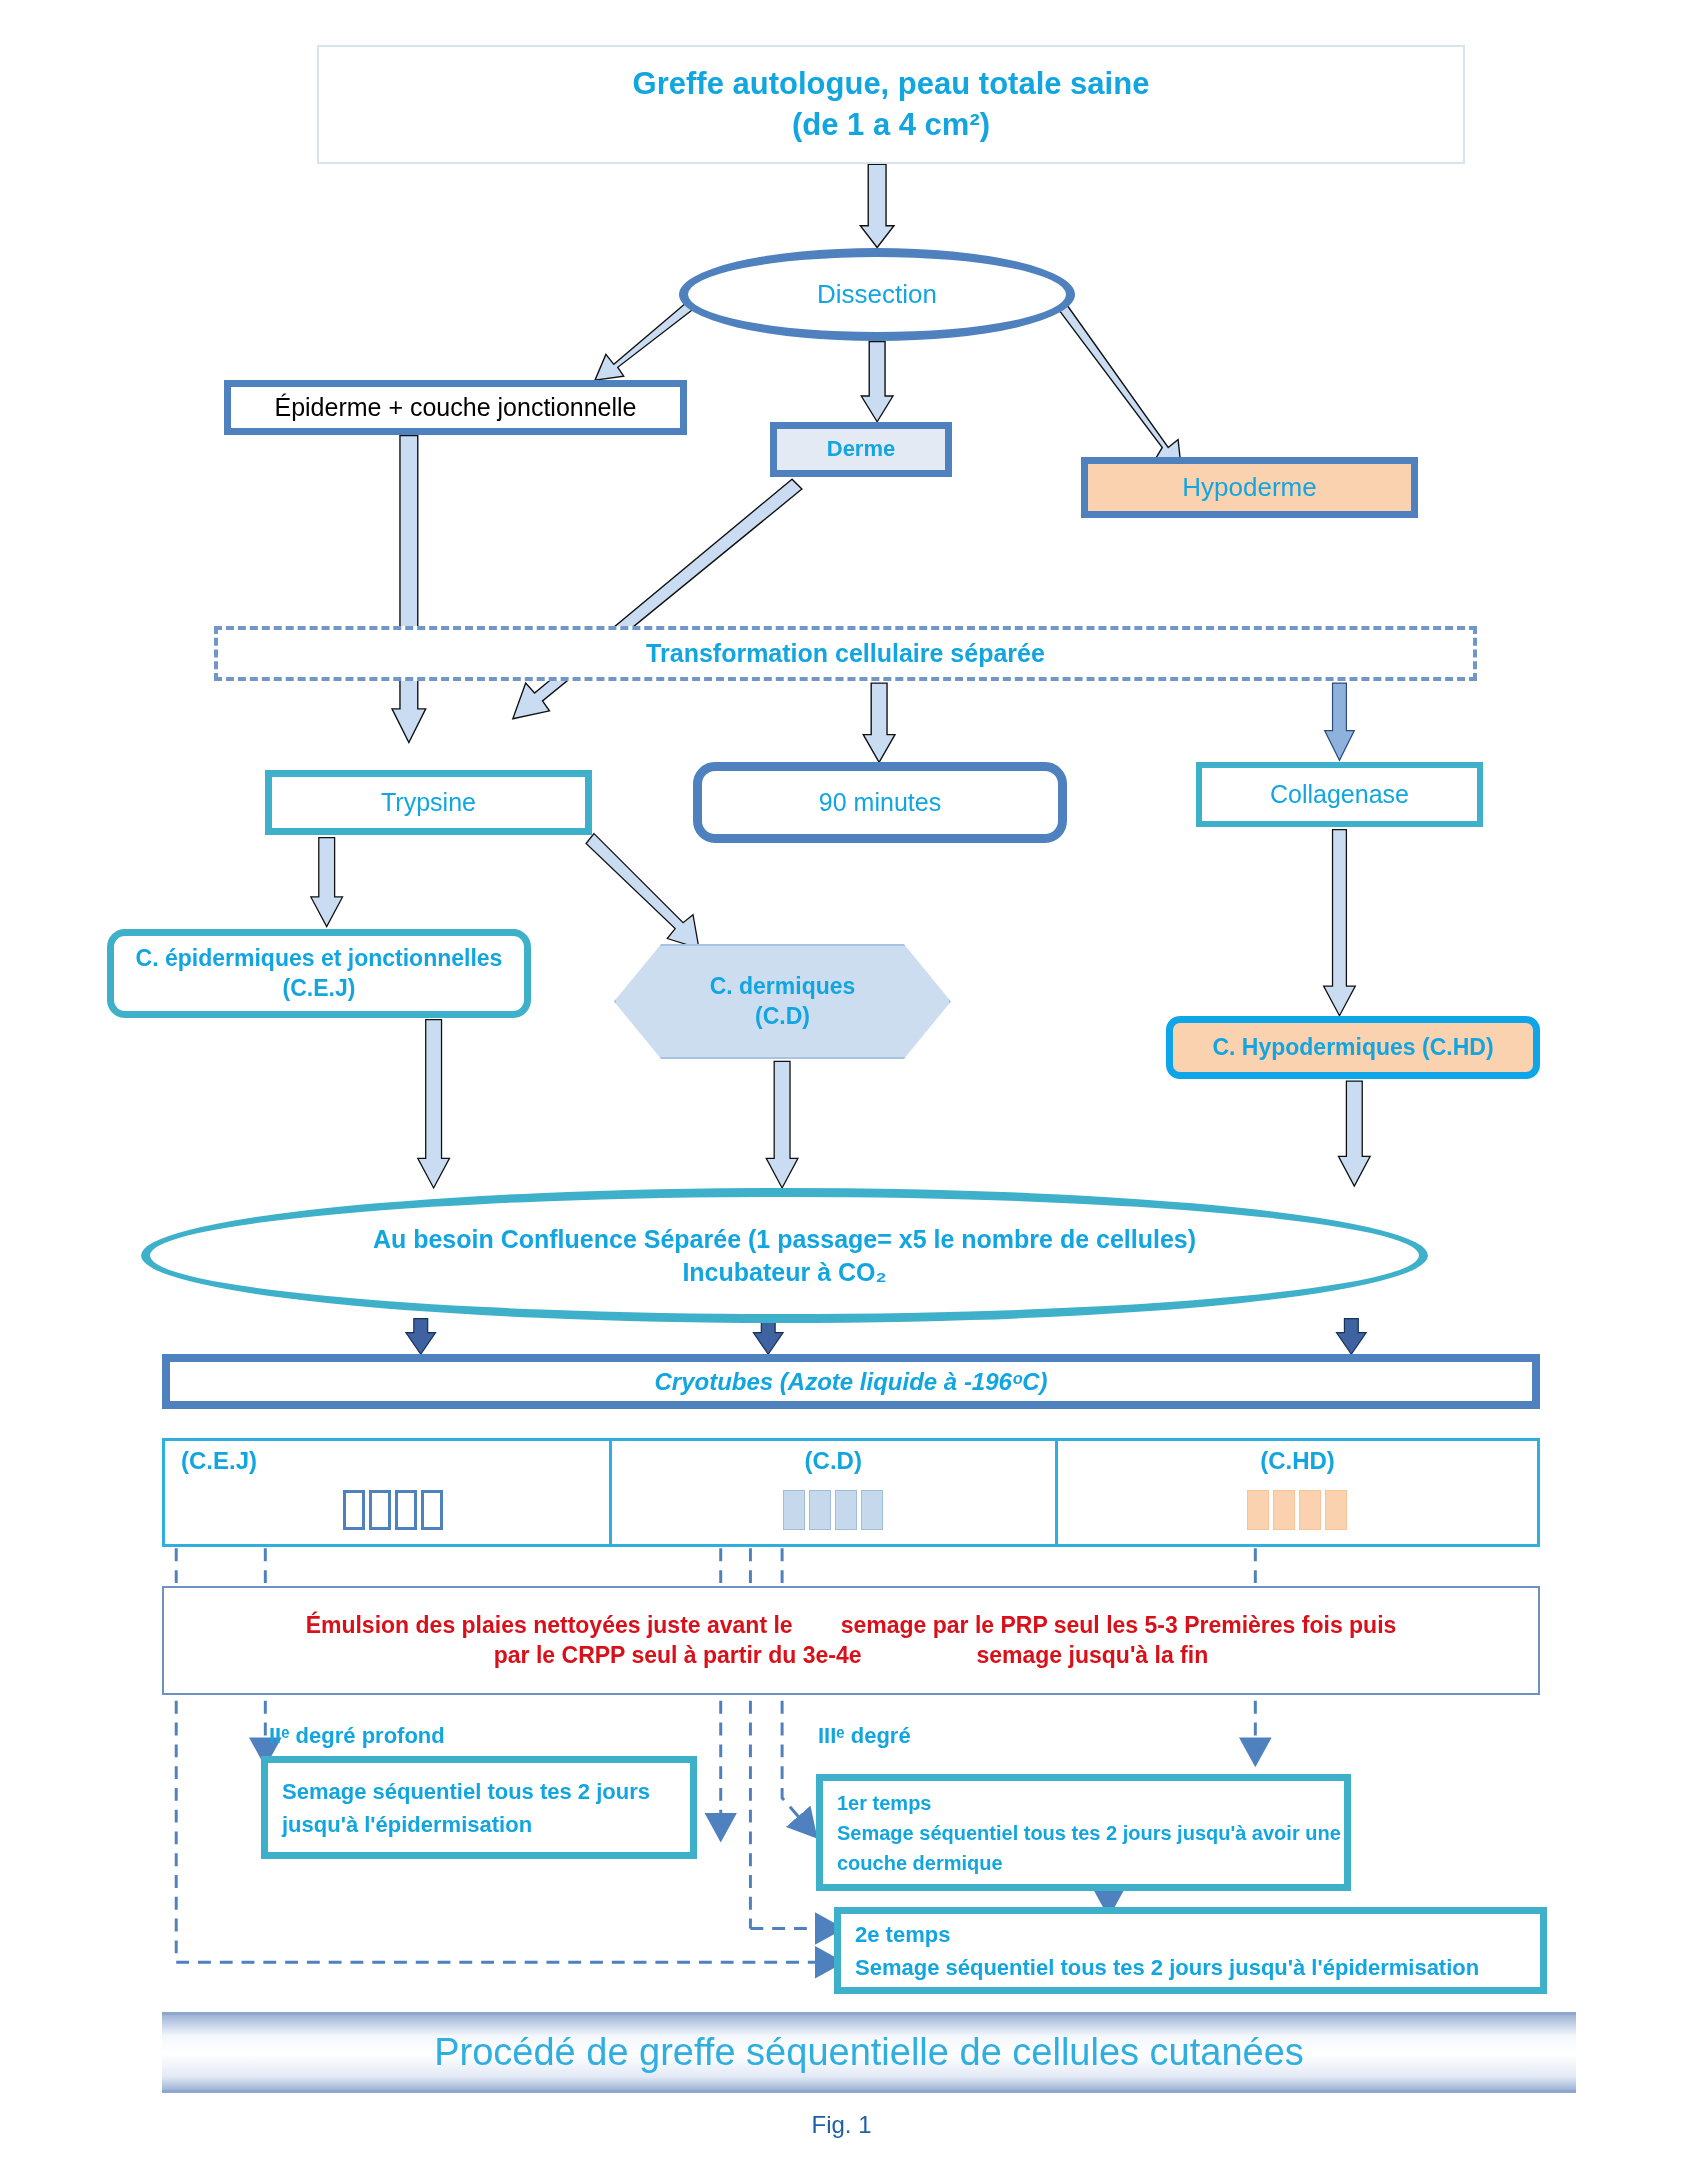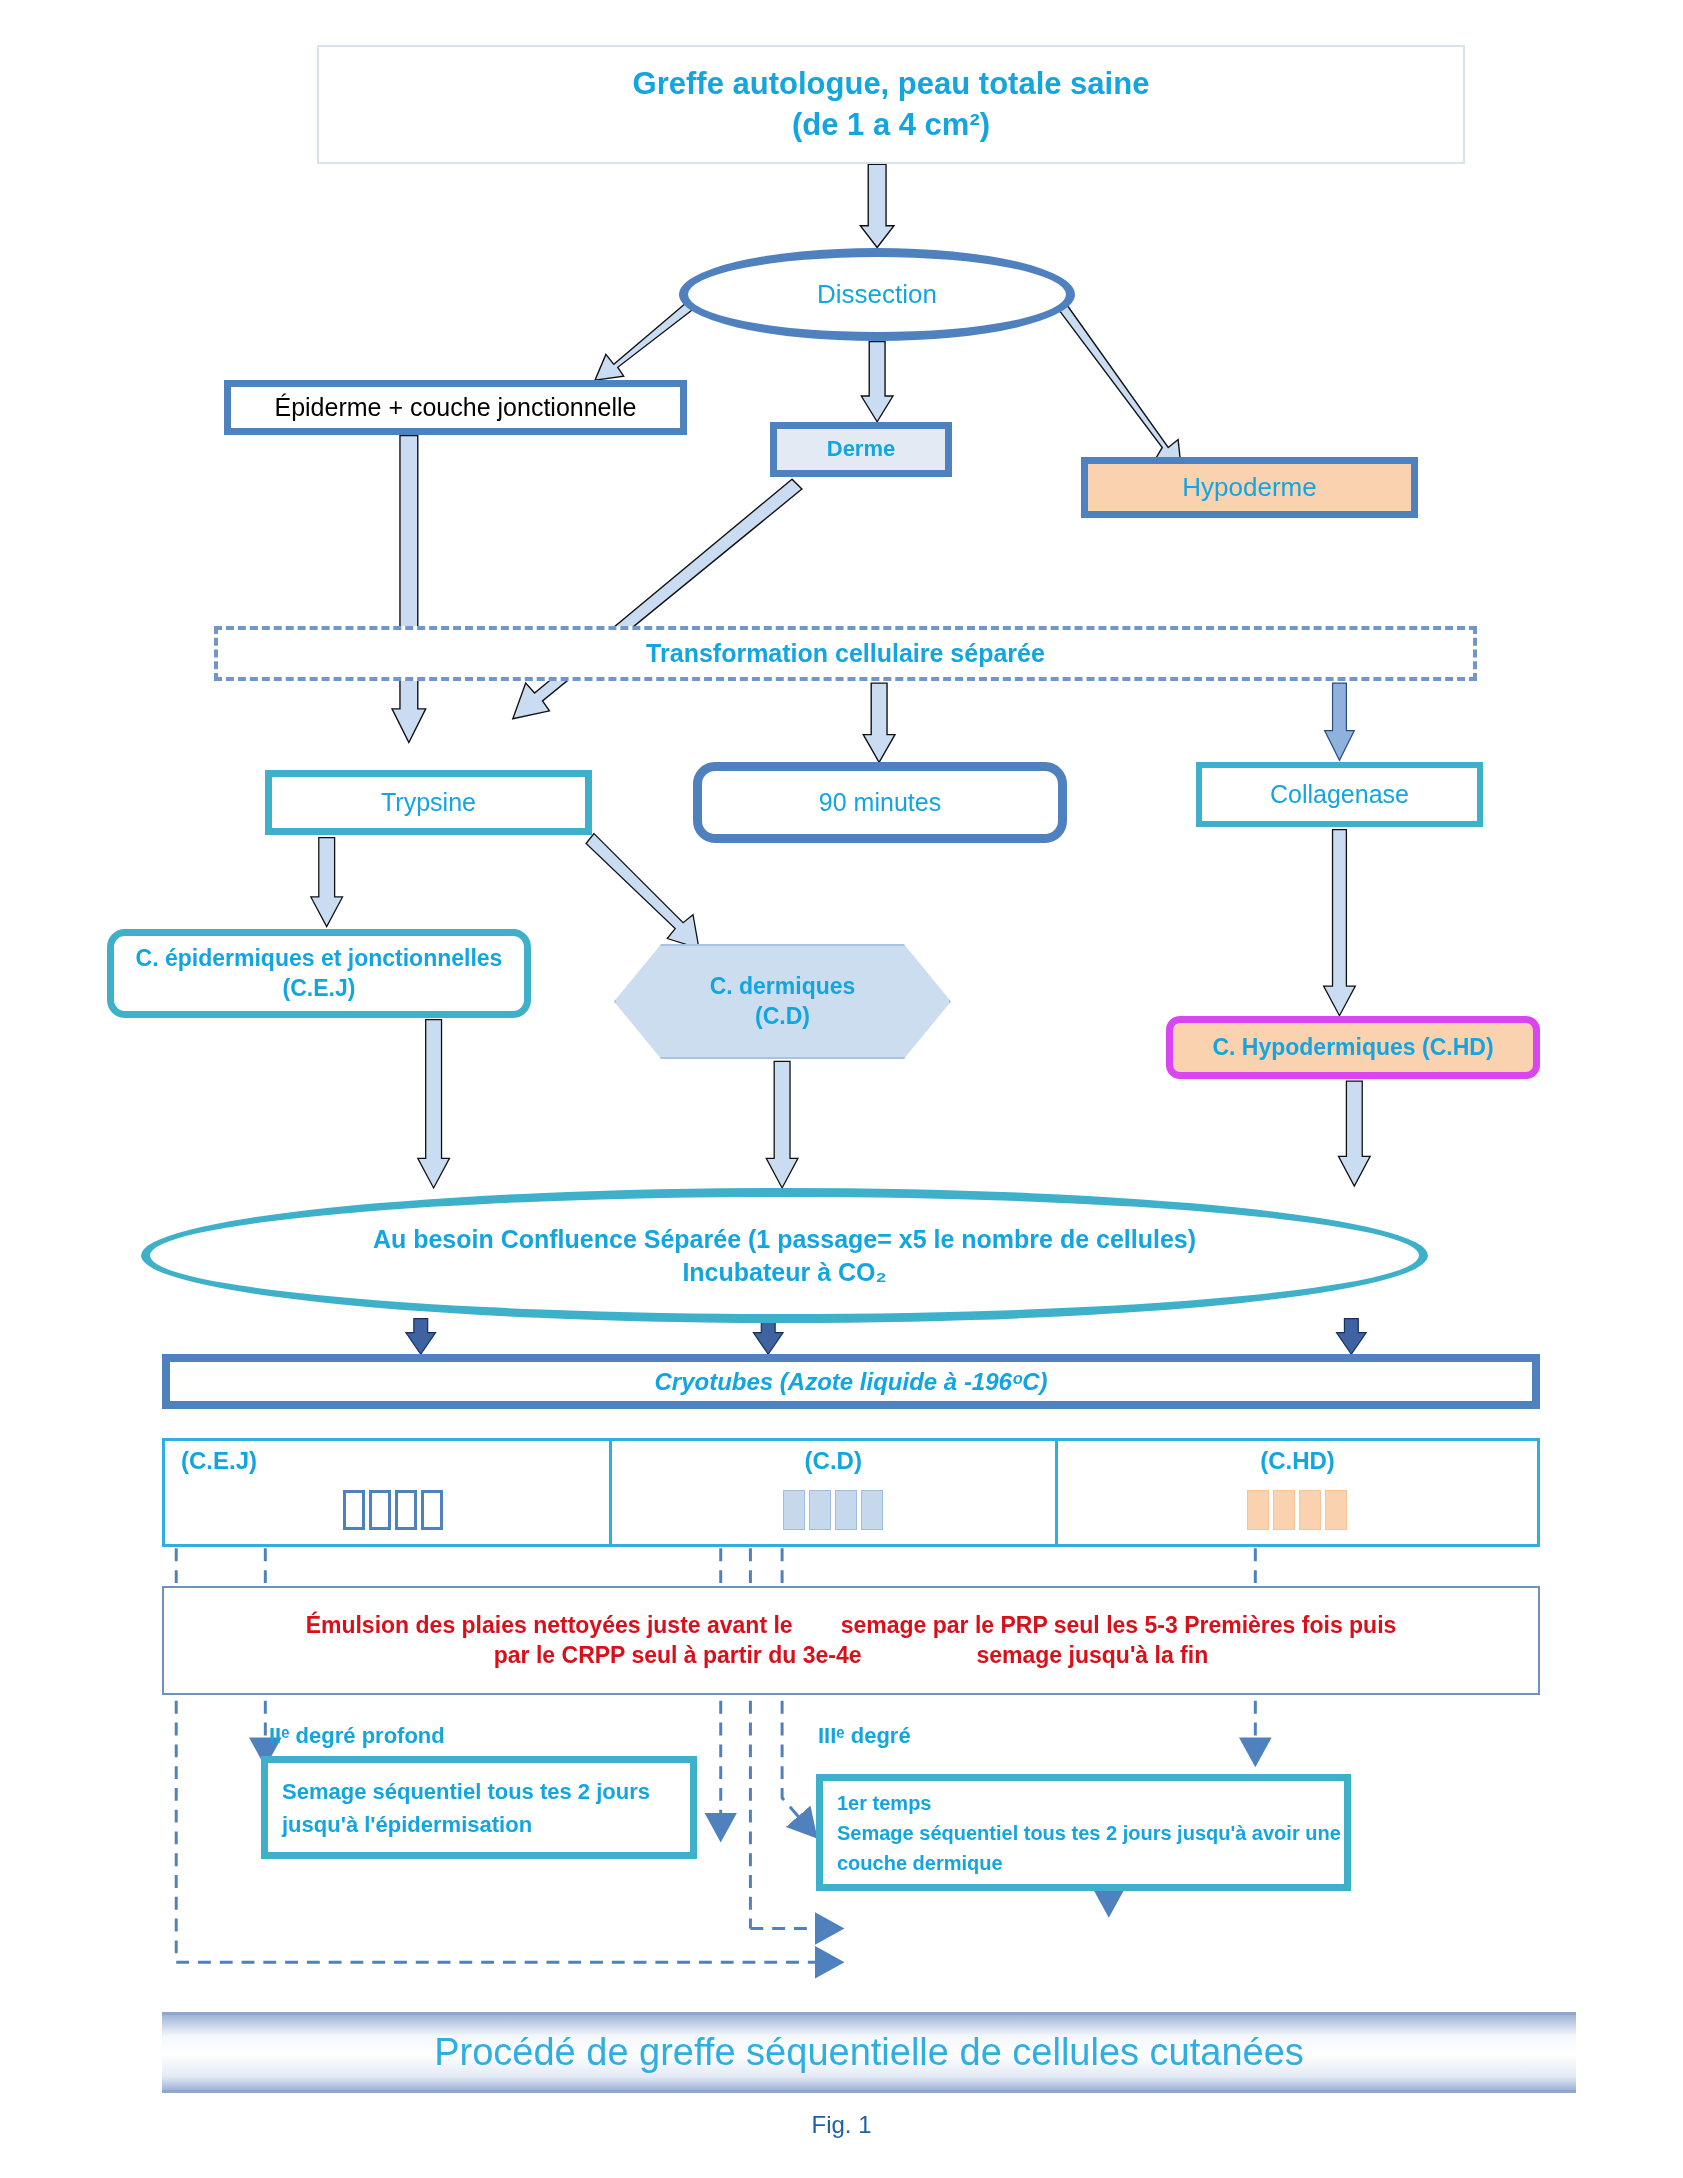--- a/index.html
+++ b/index.html
@@ -86,21 +86,21 @@
   #cd-hex{
     left:614px;top:944px;width:337px;height:115px;
     background:#CDDDF0;border:2px solid #A7C3DF;
     clip-path:polygon(14% 0,86% 0,100% 50%,86% 100%,14% 100%,0 50%);
     flex-direction:column;
   }
   #cd-hex .txt{color:#12A5E0;font-size:23px;font-weight:bold;}
 
   #chd{
     left:1166px;top:1016px;width:374px;height:63px;
-    border:7px solid #d946ef;border-radius:14px;background:#FAD2B0;
+    border:7px solid #0ea5e9;border-radius:14px;background:#FAD2B0;
   }
   #chd .txt{color:#12A5E0;font-size:23px;font-weight:bold;}
 
   
   #confluence{
     left:141px;top:1188px;width:1287px;height:135px;
     border:9px solid #3FB0C9;border-radius:50%;background:#fff;
     flex-direction:column;
   }
   #confluence .txt{color:#12A5E0;font-size:25px;font-weight:bold;}
@@ -394,20 +394,26 @@
   </div>
 
   <div class="node" id="seq-iii">
     <div>
       <span class="txt">1er temps</span>
       <span class="txt">Semage séquentiel tous tes 2 jours jusqu'à avoir une</span>
       <span class="txt">couche dermique</span>
     </div>
   </div>
 
+  <div class="node" id="seq-2e">
+    <div>
+      <span class="txt">2e temps</span>
+      <span class="txt">Semage séquentiel tous tes 2 jours jusqu'à l'épidermisation</span>
+    </div>
+  </div>
 
   <div class="node" id="banner">
     <span class="txt">Procédé de greffe séquentielle de cellules cutanées</span>
   </div>
 
   <div class="node" id="figcap">
     <span class="txt">Fig. 1</span>
   </div>
 
 </div>

